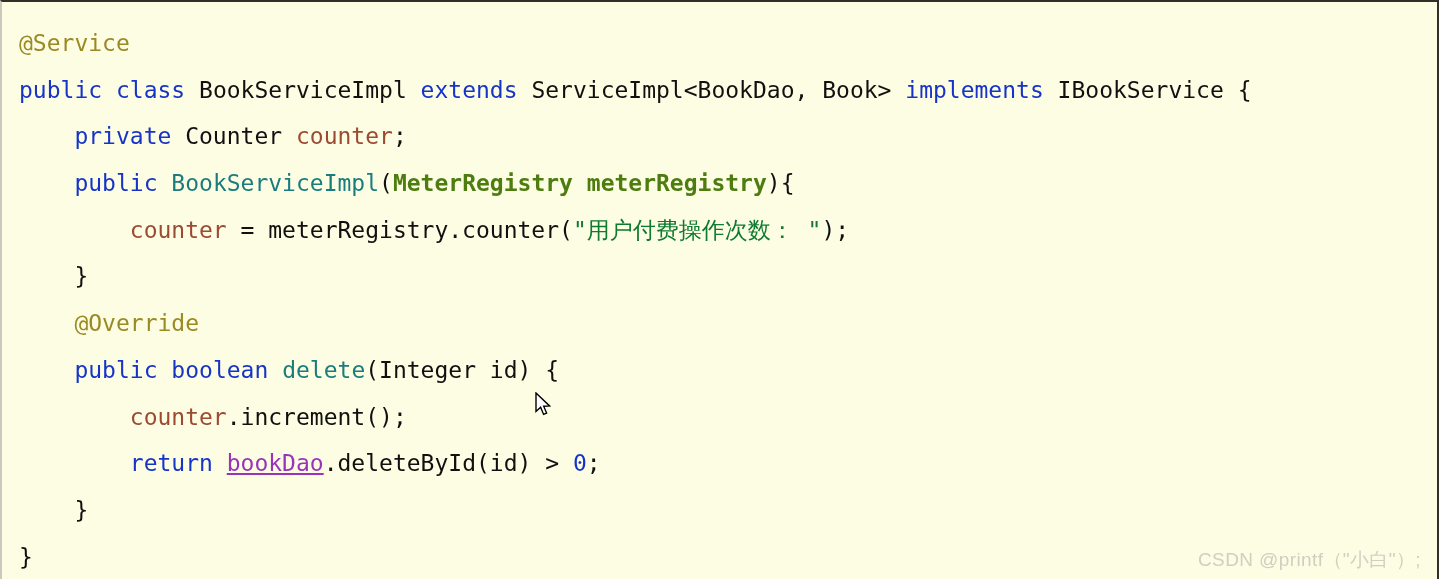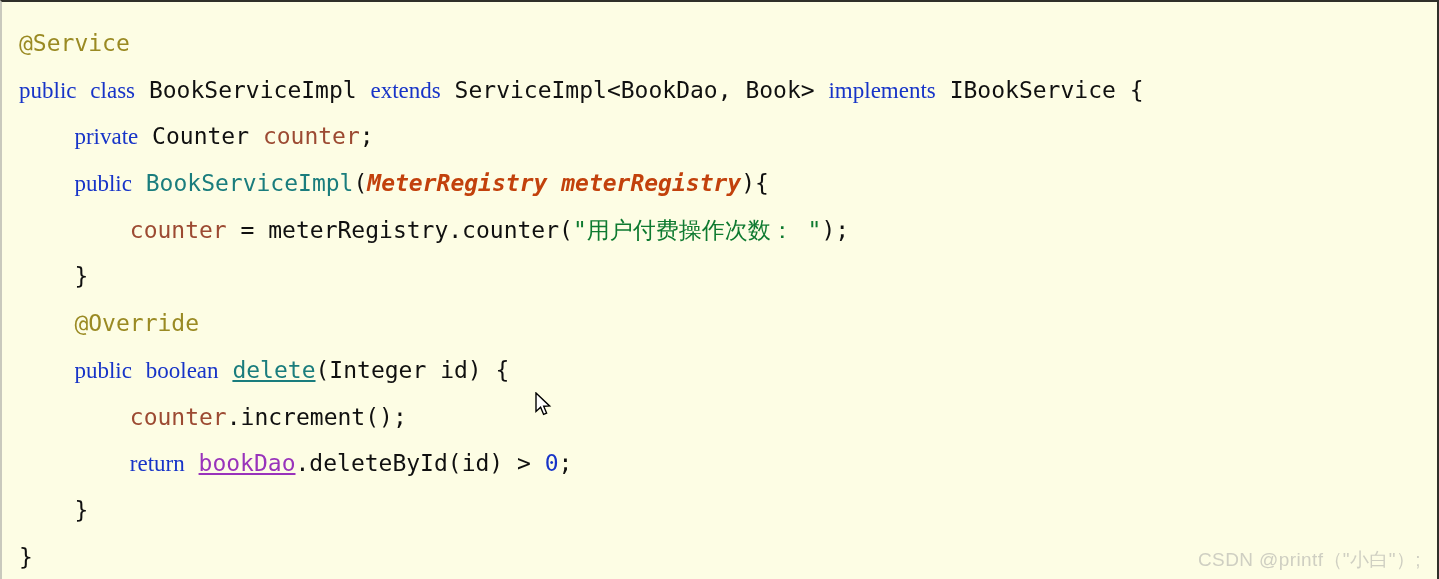--- a/index.html
+++ b/index.html
@@ -38,26 +38,26 @@
   }
 
   .ln {
     display: block;
     height: 46.7px;
     white-space: pre;
   }
 
   
   .t-anno      { color: #9a8a23; }
-  .t-kw        { color: #1734c8; font-family: Liberation Serif, serif; }
+  .t-kw        { color: #1734c8; }
   .t-plain     { color: #101010; }
   .t-field     { color: #9c4a32; }
   .t-ctor      { color: #1a7d7d; }
-  .t-param     { color: #c2410c; font-weight: bold; font-style: italic; }
-  .t-method    { color: #1a7d7d; text-decoration: underline; }
+  .t-param     { color: #4d7c0f; font-weight: bold; }
+  .t-method    { color: #1a7d7d; }
   .t-string    { color: #0e7a30; }
   .t-purple    { color: #9933bb; text-decoration: underline; }
   .t-num       { color: #1734c8; }
 
   #watermark {
     position: absolute;
     right: 16px;
     bottom: 6px;
     font-family: "Liberation Sans", sans-serif;
     font-size: 19px;

